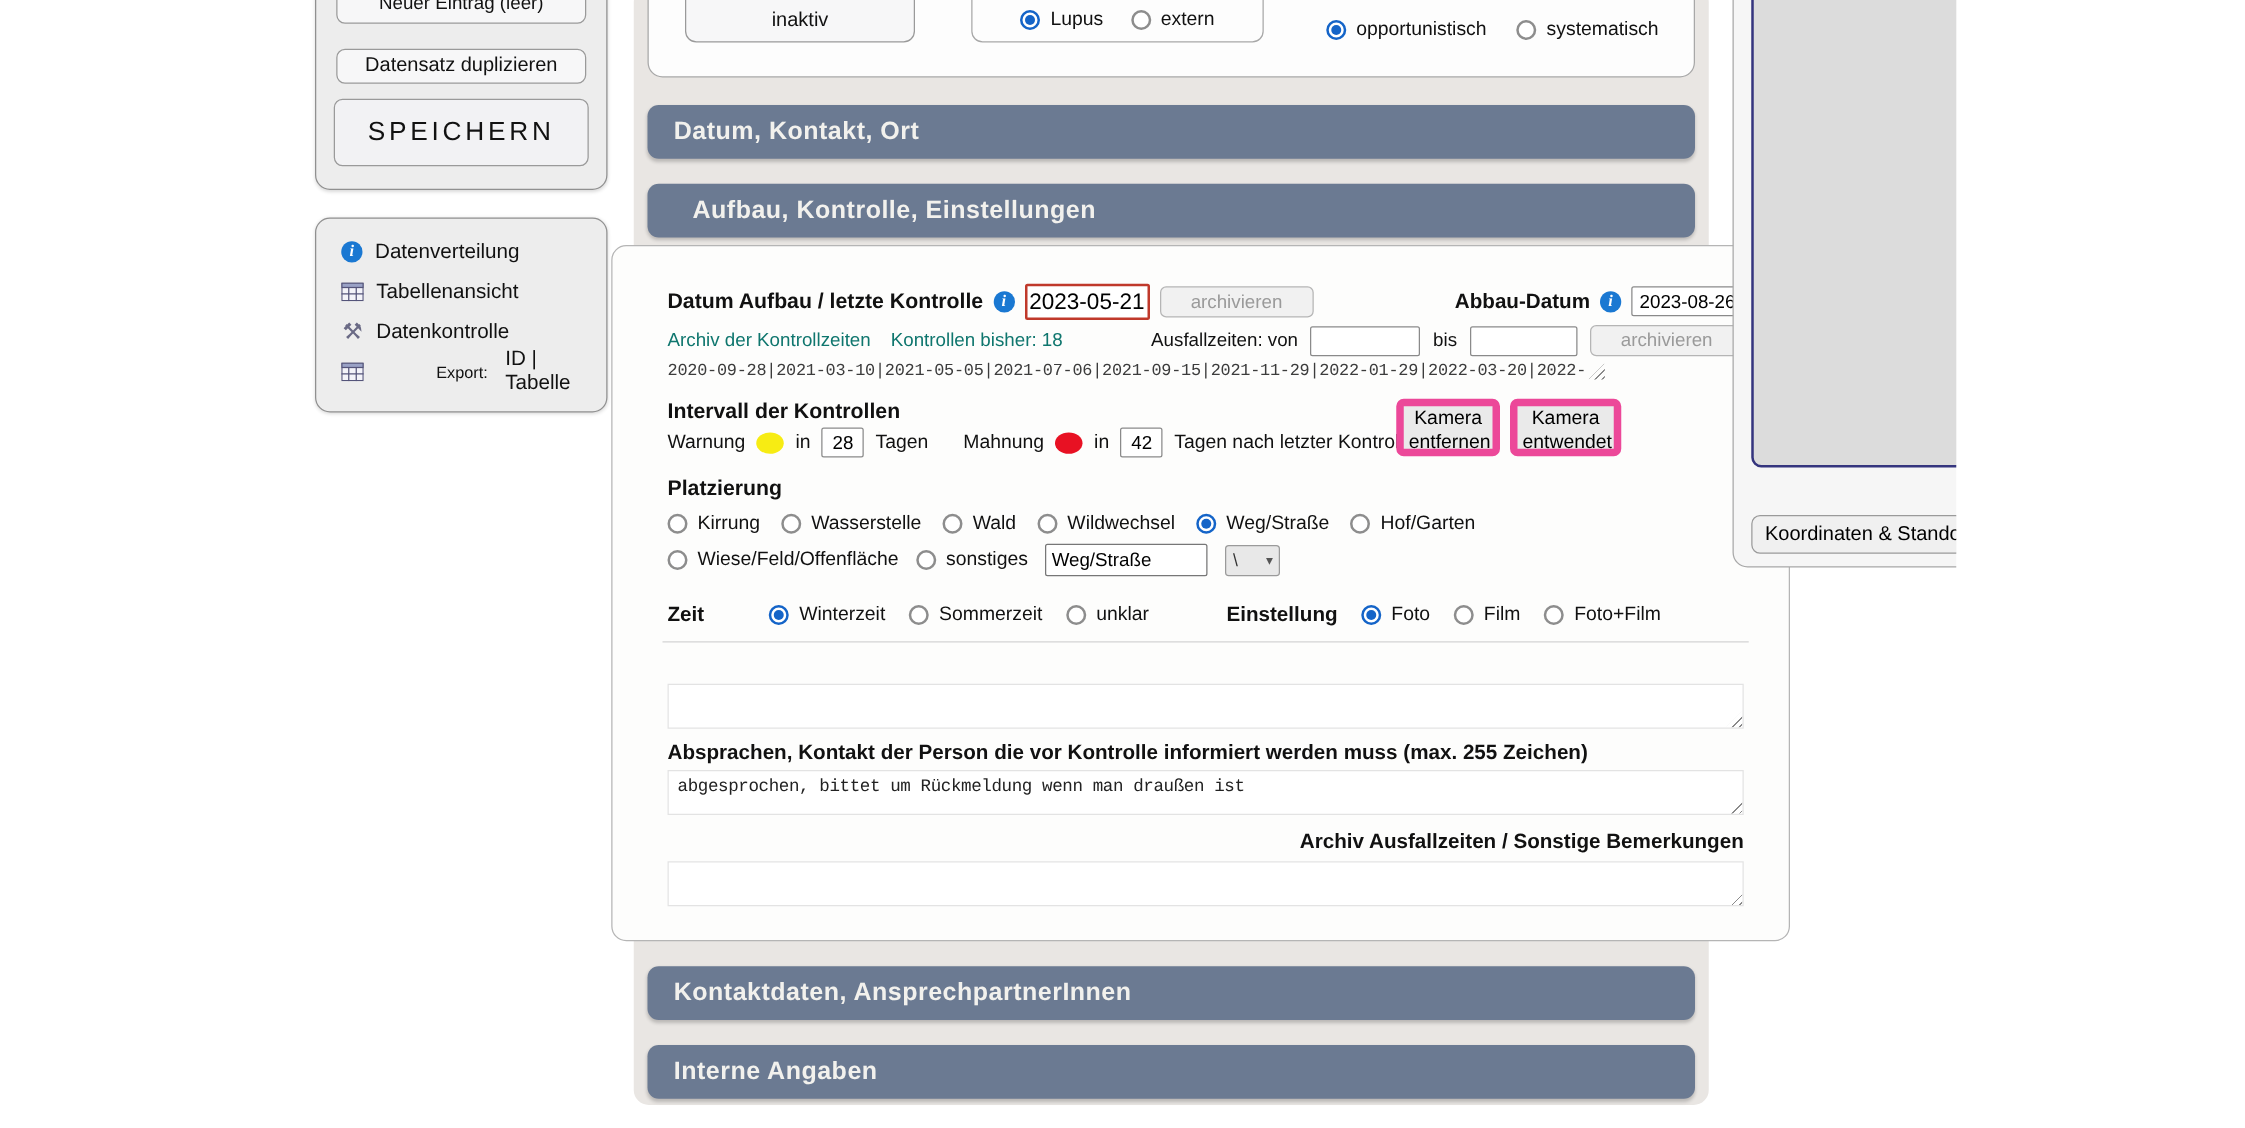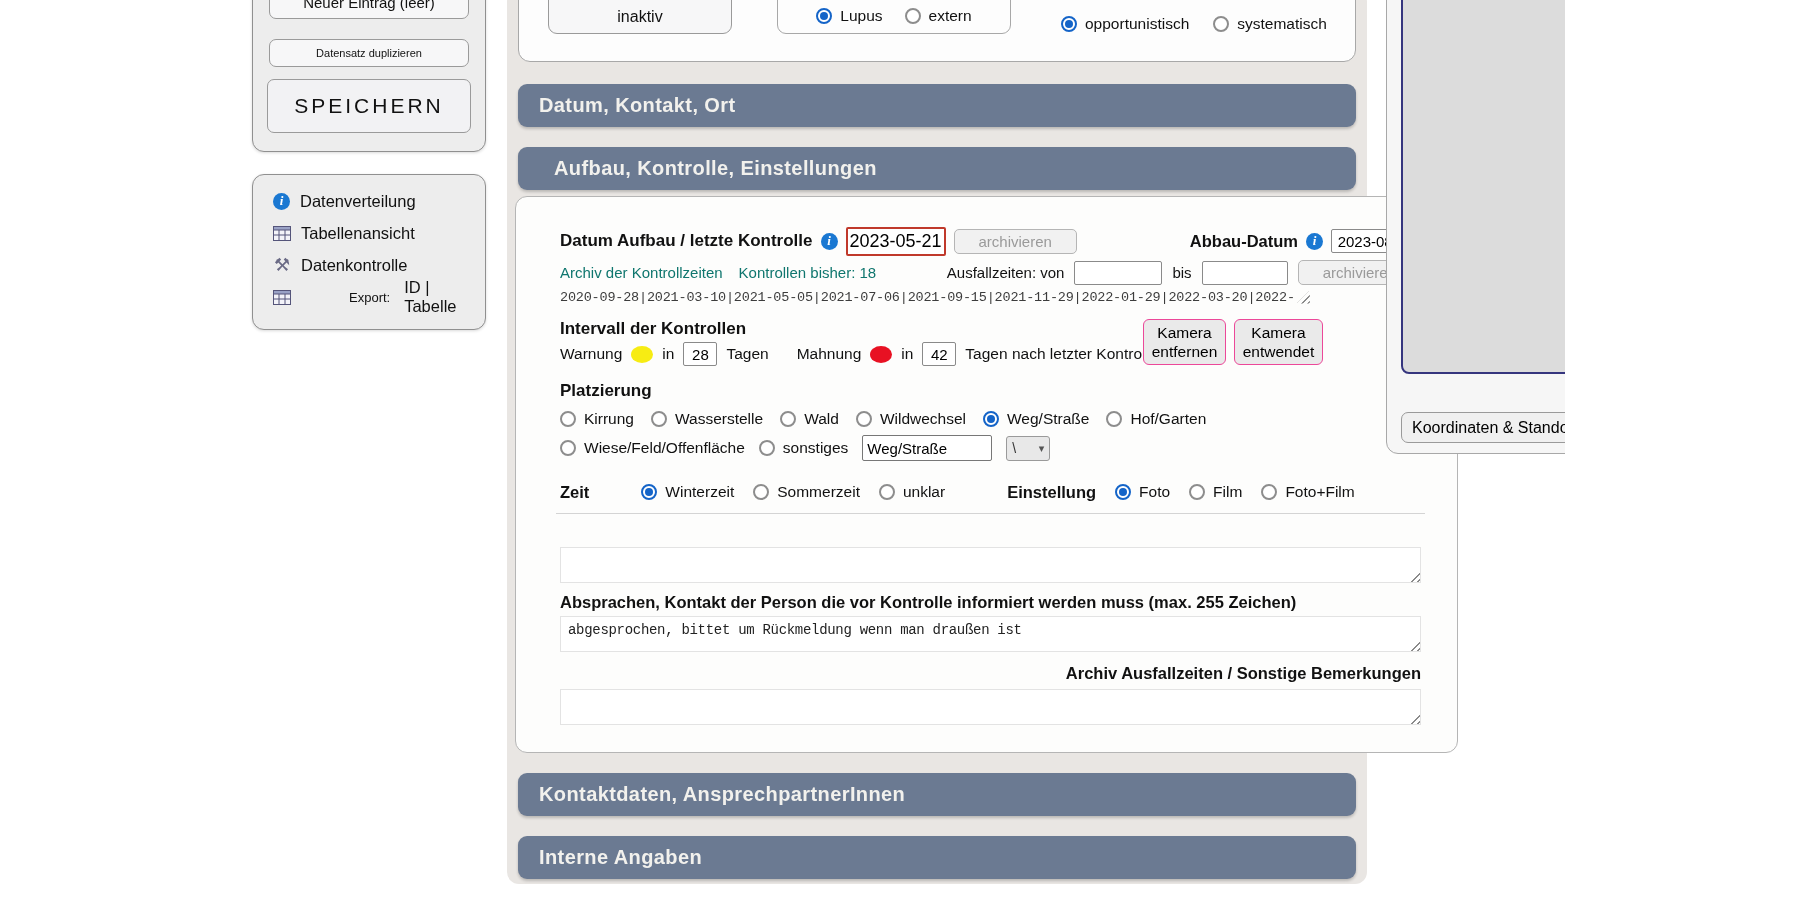--- a/index.html
+++ b/index.html
@@ -14,21 +14,21 @@
   
   .box { position:absolute; background:#ededed; border:1px solid #909090; border-radius:12px;
          box-shadow:0 1px 3px rgba(0,0,0,.15); }
   .btn { display:block; background:#f7f7f8; border:1px solid #9a9a9a; border-radius:7px;
          font-family:"Liberation Sans",sans-serif; font-size:15px; color:#111; cursor:pointer;
          text-align:center; }
 
   
   .leftbox1 { left:252px; top:-26px; width:234px; height:178px; overflow:hidden; }
   .btn-new { position:absolute; left:16px; top:10px; width:200px; height:34px; }
-  .btn-dup { position:absolute; left:16px; top:64px; width:200px; height:28px; font-size:11px; }
+  .btn-dup { position:absolute; left:16px; top:64px; width:200px; height:28px; font-size:16px; }
   .btn-save{ position:absolute; left:14px; top:104px; width:204px; height:54px;
              font-size:21px; letter-spacing:3px; background:#f2f2f4; }
 
   
   .leftbox2 { left:252px; top:174px; width:234px; height:156px; padding:10px 0 0 20px; }
   .menu-item { display:flex; align-items:center; gap:10px; height:32px; font-size:16.5px; cursor:pointer; }
   .info-circle { display:inline-flex; align-items:center; justify-content:center;
                  width:17px; height:17px; border-radius:50%; background:#1a78d2; color:#fff;
                  font-family:"Liberation Serif",serif; font-style:italic; font-weight:bold;
                  font-size:13px; flex:0 0 auto; }
@@ -53,40 +53,40 @@
   .rc.sel::after { content:""; position:absolute; inset:2px; border-radius:50%; background:#1464c8; }
 
   
   .sec { position:absolute; left:518px; width:838px; height:43px; background:#6b7a92;
          border-radius:9px; color:#f2f1ed; font-size:20px; font-weight:bold; letter-spacing:.4px;
          display:flex; align-items:center; padding-left:21px; box-shadow:0 2px 3px rgba(0,0,0,.2);
          cursor:pointer; }
   .sec1 { top:84px; } .sec2 { top:147px;padding-left:36px; } .sec3 { top:773px; } .sec4 { top:836px; }
 
   
-  .panel { position:absolute; left:515px; top:196px; width:943px; height:557px;
+  .panel { position:absolute; left:489px; top:196px; width:943px; height:557px;
            background:#fdfdfc; border:1px solid #b5b5b5; border-radius:12px; }
   .prow { position:absolute; left:44px; right:36px; display:flex; align-items:center; }
   .blab { font-weight:bold; font-size:17px; white-space:nowrap; }
   .blab2 { font-weight:bold; font-size:16.5px; white-space:nowrap; }
   .gray { color:#0f766e; }
   .inp { border:1px solid #8a8a8a; background:#fff; height:24px; font-size:15px;
          font-family:"Liberation Sans",sans-serif; padding:0 4px; border-radius:2px; }
   .inp-date-main { border:2px solid #c0392b; width:100px; height:29px; font-size:18px;
                    text-align:center; padding:0; }
   .inp-date { width:90px; text-align:center; }
   .inp-days { width:34px; text-align:center; }
   .inp-von { width:88px; } .inp-bis { width:86px; }
   .btn-arch { display:inline-block; background:#f1f1f1; border:1px solid #b5b5b5; border-radius:5px;
               color:#9a9a9a; font-size:15px; height:25px; padding:0 24px; }
   .datelist { font-family:"Liberation Mono",monospace; font-size:13.5px; letter-spacing:-.2px;
               color:#3c3c3c; white-space:nowrap;text-align:right; }
   .dot { width:22px; height:17px; border-radius:50%; flex:0 0 auto; }
   .dot-y { background:#f7ec13; } .dot-r { background:#e81123; }
-  .cam-btn { position:absolute; height:46px; background:#eaeaea; border:1px solid #ec4899;
+  .cam-btn { position:absolute; height:46px; background:#eaeaea; border:6px solid #ec4899;
              border-radius:6px; font-size:15.5px; line-height:1.25; text-align:center; padding:0 4px; }
   .select-box { display:inline-flex; align-items:center; justify-content:space-between;
                 width:44px; height:25px; background:#e8e8e8; border:1px solid #9a9a9a;
                 border-radius:3px; padding:0 5px; font-size:14px; color:#333; cursor:pointer; }
   .chev { font-size:11px; color:#555; }
   .divider { position:absolute; left:40px; right:32px; border-top:1px solid #d4d4d4; }
   .ta { position:absolute; left:44px; right:36px; height:36px; background:#fff;
         border:1px solid #e3e3e3; resize:none; overflow:hidden;
         font-family:"Liberation Mono",monospace; font-size:14px; letter-spacing:-.3px;
         color:#222; padding:5px 7px; }

